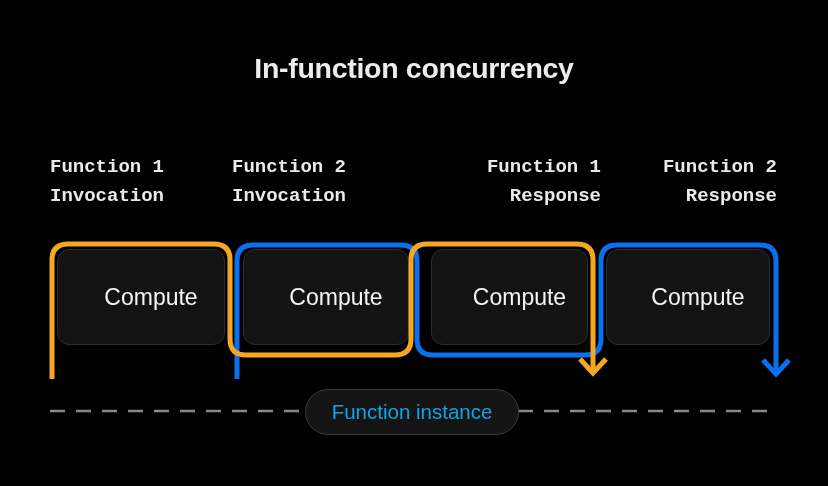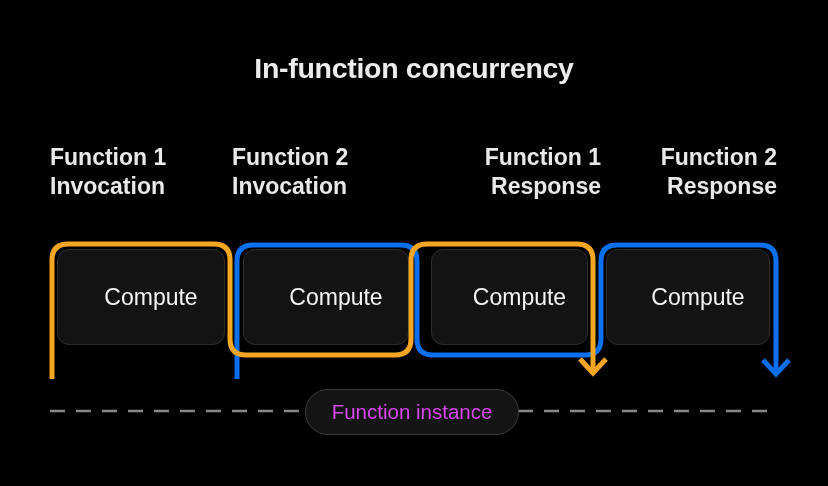--- a/index.html
+++ b/index.html
@@ -10,23 +10,23 @@
     overflow:hidden;
     font-family:"Liberation Sans", sans-serif;
   }
   .title{
     position:absolute;top:52px;left:0;width:828px;
     text-align:center;
     font-size:28.5px;font-weight:700;letter-spacing:-0.3px;
     color:#ececec;margin:0;
   }
   .col-label{
-    position:absolute;top:143px;
-    font-size:23px;font-weight:700;line-height:29px;
-    color:#e9e9e9;white-space:nowrap;
+    position:absolute;top:153px;
+    font-size:19px;font-weight:700;line-height:29px;
+    color:#e9e9e9;white-space:nowrap;font-family:Liberation Mono, monospace;
   }
   .col-label .line{display:block;}
   .lbl-1{left:50px;text-align:left;}
   .lbl-2{left:232px;text-align:left;}
   .lbl-3{right:227px;text-align:right;}
   .lbl-4{right:51px;text-align:right;}
   .compute-box{
     position:absolute;top:249px;height:96px;
     box-sizing:border-box;
     background:#131313;
@@ -43,21 +43,21 @@
     position:absolute;inset:0;width:828px;height:486px;
     pointer-events:none;
   }
   .instance-pill{
     position:absolute;left:305px;top:389px;width:214px;height:46px;
     box-sizing:border-box;
     background:#141414;
     border:1.5px solid #3d3d3d;
     border-radius:23px;
     display:flex;align-items:center;justify-content:center;
-    font-size:20.5px;font-weight:400;color:#d946ef;
+    font-size:20.5px;font-weight:400;color:#0ea5e9;
     white-space:nowrap;
   }
 </style>
 </head>
 <body>
 
 <div class="canvas">
 
   <h1 class="title">In-function concurrency</h1>
 

